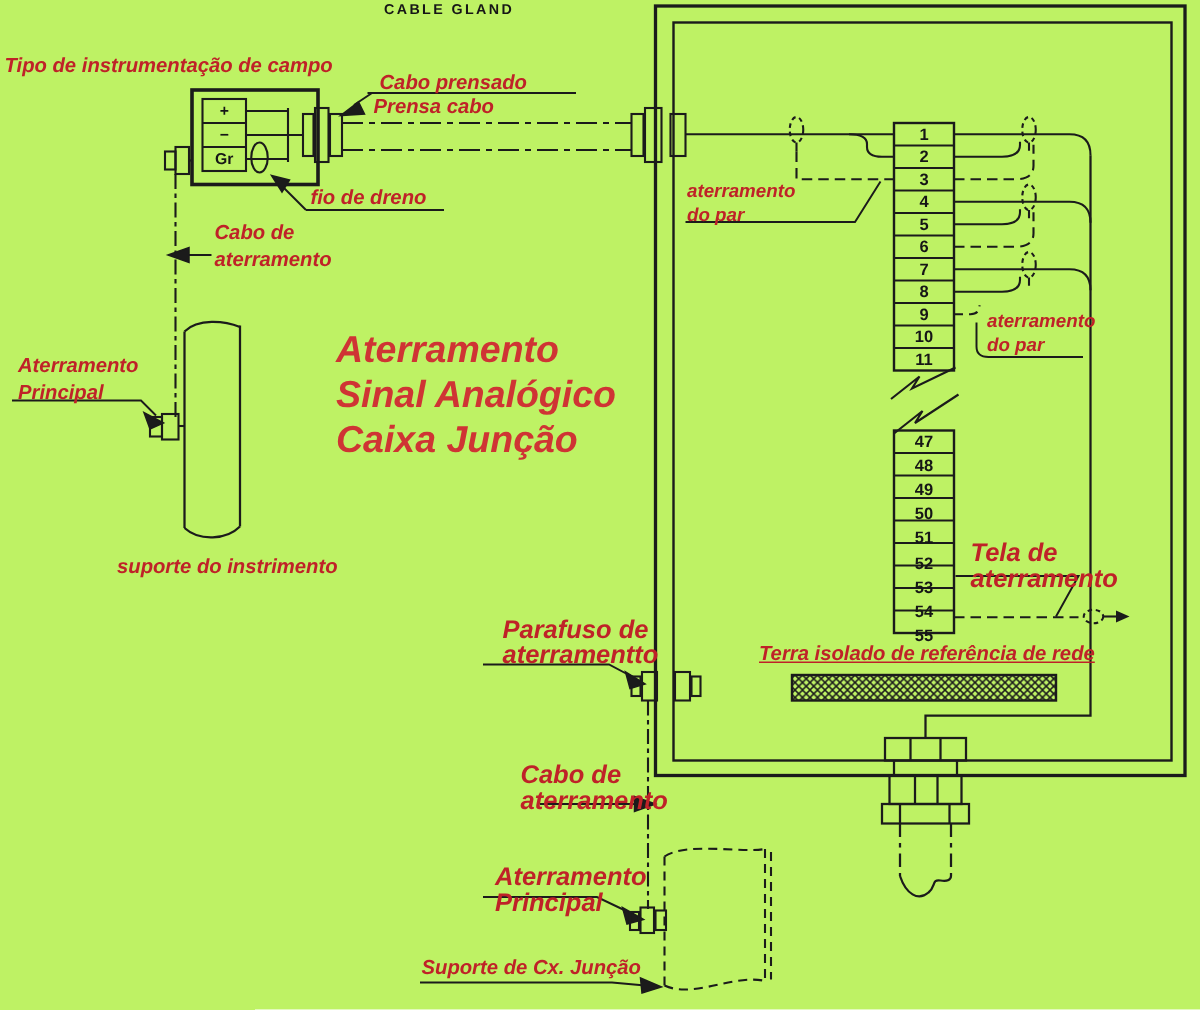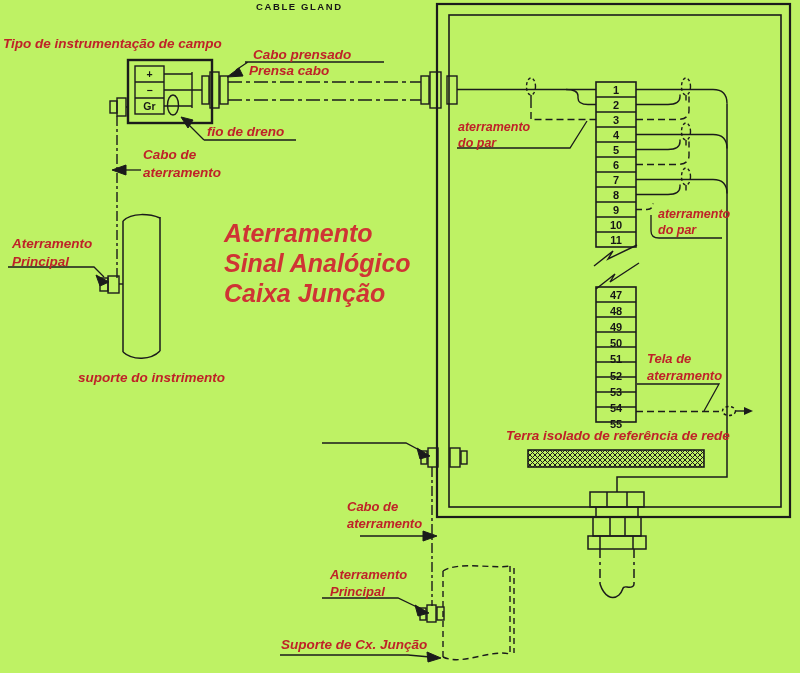--- a/index.html
+++ b/index.html
@@ -4,21 +4,21 @@
 <style>
   html,body{margin:0;padding:0;background:#ffffff;}
   #stage{position:relative;width:800px;height:673px;background:#bef264;overflow:hidden;
          font-family:"Liberation Sans",sans-serif;}
   #linework{position:absolute;left:0;top:0;}
   .lbl{position:absolute;color:var(--label-red,#bf2228);font-style:italic;font-weight:700;
        font-size:13.5px;line-height:18px;white-space:nowrap;
        font-family:"Liberation Sans",sans-serif;}
   .lbl span{display:block;}
   .sm{font-size:12.5px;line-height:16px;}
-  .md{font-size:13px;line-height:17px;}
+  .md{font-size:17px;line-height:17px;margin-top:10px;}
   .title{position:absolute;left:224px;top:218px;color:var(--title-red,#cf3434);
          font:italic 700 25px/30px "Liberation Sans",sans-serif;white-space:nowrap;}
   .title span{display:block;}
   .cg{position:absolute;left:256px;top:0;color:#161616;
       font:700 9.5px/13px "Liberation Sans",sans-serif;letter-spacing:1.6px;white-space:nowrap;}
   .tstrip{position:absolute;left:596px;width:40px;display:flex;flex-direction:column;}
   .tcell{flex:1;display:flex;align-items:center;justify-content:center;
          font:700 11px "Liberation Sans",sans-serif;color:#161616;}
   .itstrip{position:absolute;left:135px;top:66px;width:29px;height:48px;
            display:flex;flex-direction:column;}
@@ -244,22 +244,26 @@
   <div class="lbl sm" style="left:658px;top:206px;">
     <span>aterramento</span>
     <span>do par</span>
   </div>
 
   <div class="lbl md" style="left:647px;top:350px;">
     <span>Tela de</span>
     <span>aterramento</span>
   </div>
 
-  <div class="lbl" style="left:506px;top:427px;">Terra isolado de referência de rede</div>
-
+  <div class="lbl" style="left:506px;top:427px;text-decoration:underline;">Terra isolado de referência de rede</div>
+
+  <div class="lbl md" style="left:335px;top:401px;">
+    <span>Parafuso de</span>
+    <span>aterramentto</span>
+  </div>
 
   <div class="lbl md" style="left:347px;top:498px;">
     <span>Cabo de</span>
     <span>aterramento</span>
   </div>
 
   <div class="lbl md" style="left:330px;top:566px;">
     <span>Aterramento</span>
     <span>Principal</span>
   </div>

